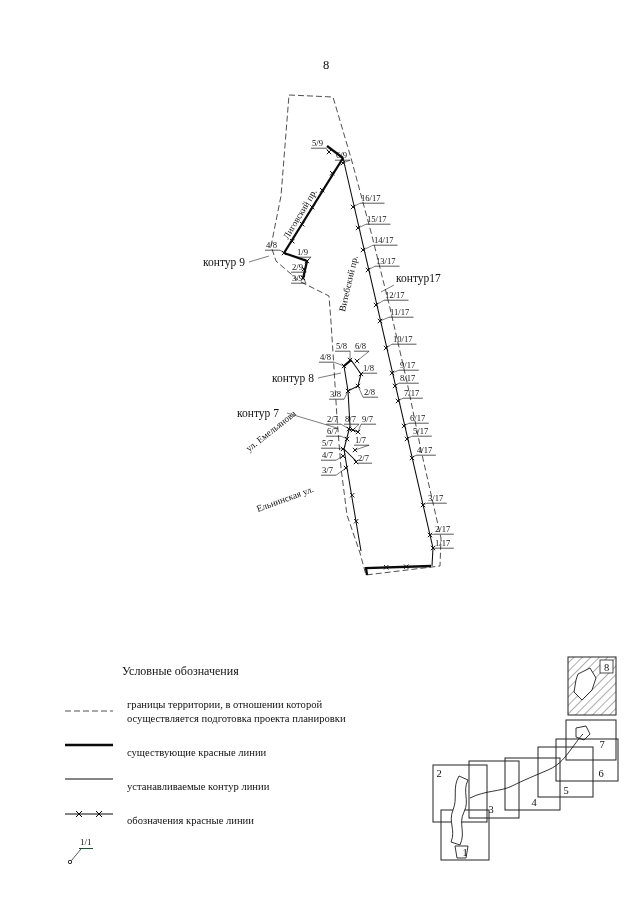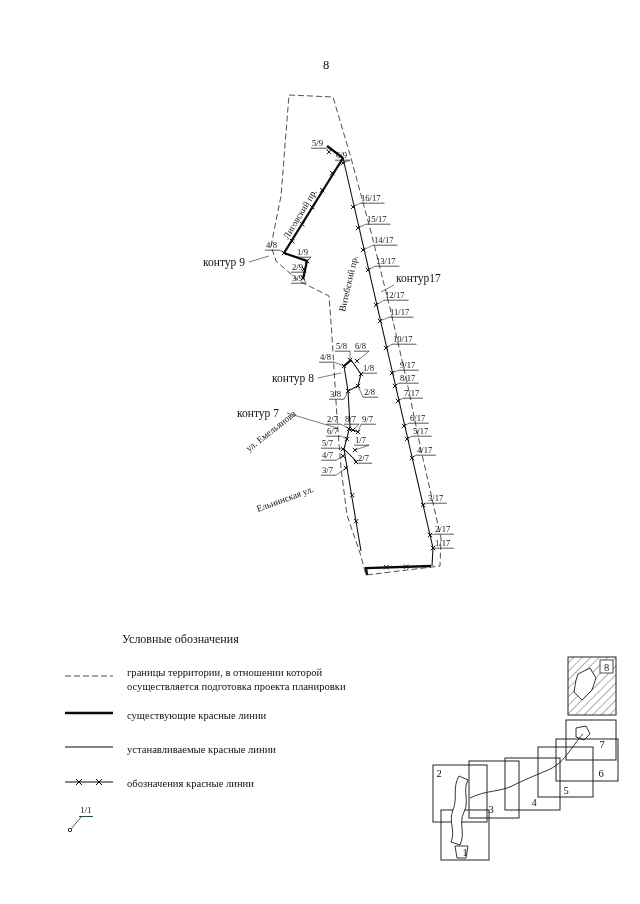--- a/index.html
+++ b/index.html
@@ -21,25 +21,25 @@
   .boundary{fill:none;stroke:#3c3c3c;stroke-width:0.9;stroke-dasharray:6 3;}
   .bold-line{fill:none;stroke:#0a0a0a;stroke-width:2.3;}
   .thin-line{fill:none;stroke:#0a0a0a;stroke-width:1.05;}
   .leader{stroke:#111;stroke-width:0.55;}
   .lbl-ul{stroke:#111;stroke-width:0.7;}
   .xmark{stroke:#111;stroke-width:0.95;fill:none;}
   .street{fill:#222;}
   .contour{fill:#111;}
 
   .legend{
-    position:absolute;left:64px;top:632px;width:330px;
+    position:absolute;left:64px;top:664px;width:330px;
     font-size:10.6px;line-height:1.32;
   }
   .legend-title{font-size:12px;margin-left:58px;margin-bottom:18px;}
-  .legend-row{display:flex;align-items:center;margin-bottom:11px;}
+  .legend-row{display:flex;align-items:flex-end;margin-bottom:11px;}
   .swatch{
     position:relative;flex:0 0 50px;margin-right:13px;margin-top:3px;height:20px;
   }
   .swatch svg{position:static;display:block;}
   .ltext{display:block;width:254px;}
   .pt-num{
     position:absolute;top:-4px;left:15px;
     font-size:9px;border-bottom:1px solid #14532d;line-height:1.1;padding:0 1px;
   }
   #inset-svg{left:425px;top:650px;width:205px;height:222px;}
@@ -274,21 +274,21 @@
       </span>
       <span class="ltext">существующие красные линии</span>
     </div>
 
     <div class="legend-row">
       <span class="swatch">
         <svg width="50" height="10" viewBox="0 0 50 10">
             <line x1="1" y1="5" x2="49" y2="5" stroke="#0a0a0a" stroke-width="1.2"></line>
           </svg>
       </span>
-      <span class="ltext">устанавливаемые красные линии</span>
+      <span class="ltext">устанавливаемые контур линии</span>
     </div>
 
     <div class="legend-row">
       <span class="swatch">
         <svg width="50" height="12" viewBox="0 0 50 12">
           <line x1="1" y1="6" x2="49" y2="6" stroke="#0a0a0a" stroke-width="1.1"></line>
           <path d="M 12,3 l 6,6 M 12,9 l 6,-6 M 32,3 l 6,6 M 32,9 l 6,-6" stroke="#0a0a0a" stroke-width="1" fill="none"></path>
         </svg>
       </span>
       <span class="ltext">обозначения красные линии</span>

